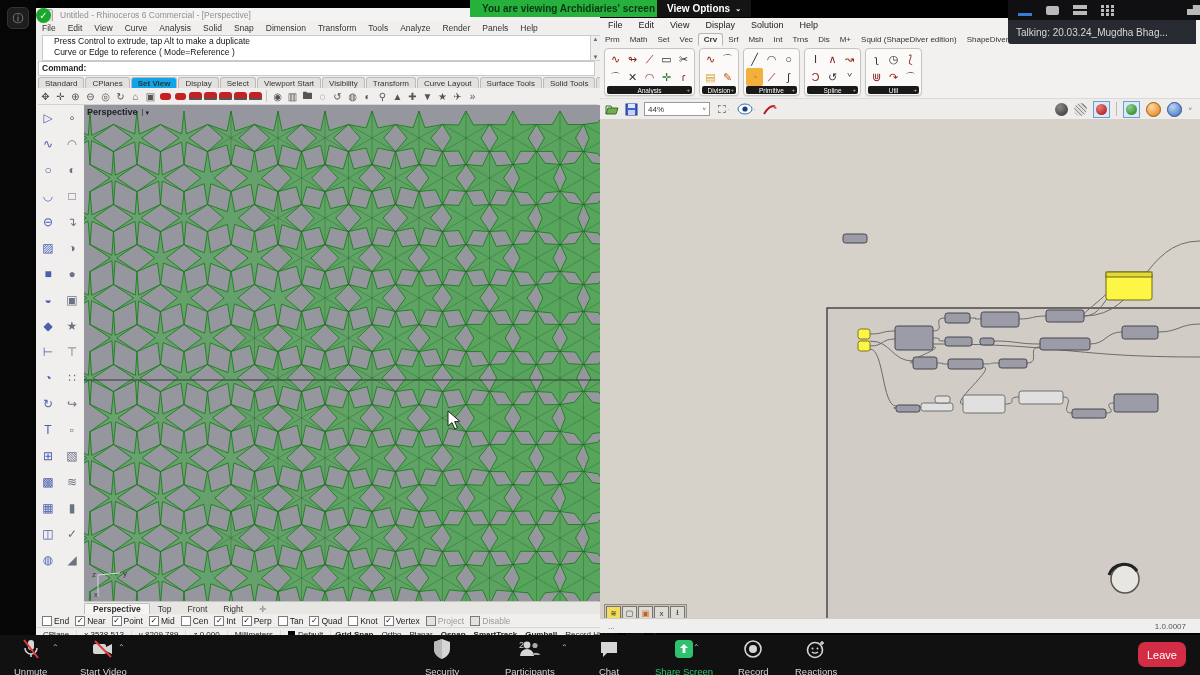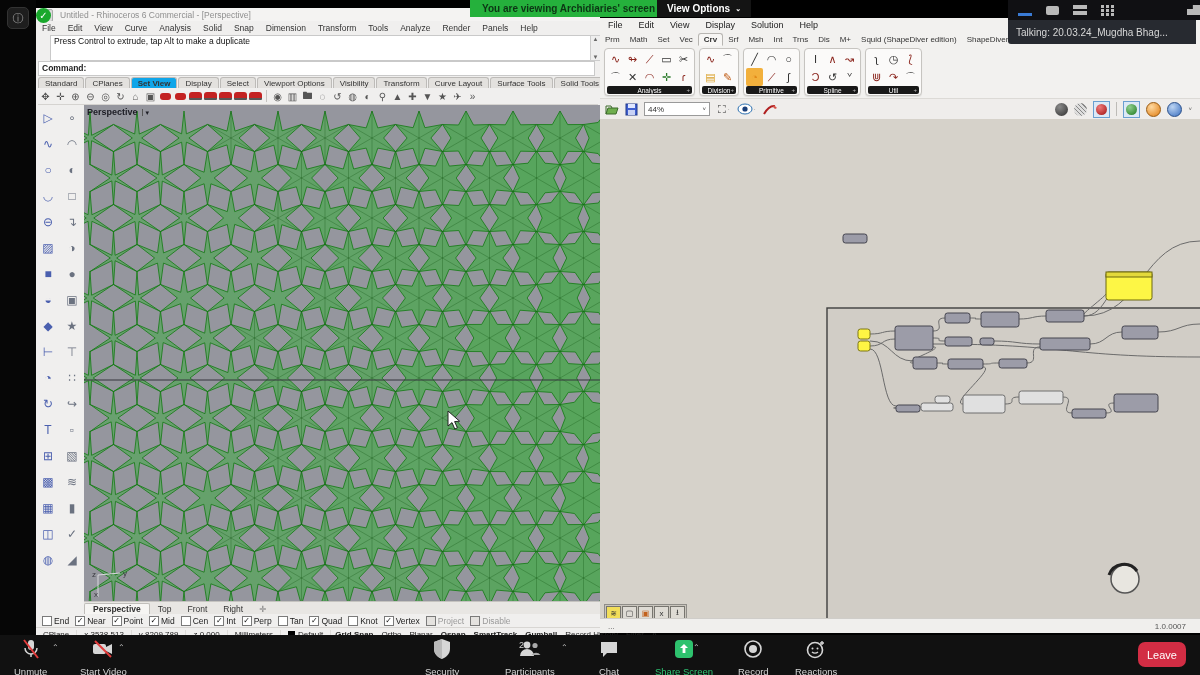--- a/index.html
+++ b/index.html
@@ -16,22 +16,22 @@
 
   
   #rhino{left:36px;top:8px;width:564px;height:627px;background:#f0efee;font-size:9px;color:#222;}
   #rh-titlebar{left:0;top:0;width:100%;height:13px;background:#f4f3f2;color:#8f8f8f;}
   #rh-title{margin-left:24px;font-size:8.5px;white-space:nowrap;}
   #rh-appicon{left:4px;top:1px;width:11px;height:11px;background:#dcdcdc;border:1px solid #aaa;border-radius:2px;}
   #rh-check{left:0px;top:0px;width:15px;height:15px;border-radius:50%;background:#19a82c;color:#fff;
     font-size:10px;display:flex;align-items:center;justify-content:center;z-index:3;}
   #rh-menus{left:0;top:13px;width:100%;height:13px;background:#f0efee;}
   #rh-menus span{padding:0 6px;font-size:8.5px;color:#333;}
-  #rh-cmdbox{left:14px;top:27px;width:552px;height:24px;background:#fff;border:1px solid #c9c9c9;
-    font-size:8.5px;line-height:11px;padding-left:3px;color:#111;}
+  #rh-cmdbox{left:6px;top:27px;width:552px;height:24px;background:#fff;border:1px solid #c9c9c9;
+    font-size:8.5px;line-height:11px;padding-left:11px;color:#111;}
   #rh-cmdscroll{left:554px;top:27px;width:9px;height:24px;background:#eee;border:1px solid #ccc;
     font-size:6px;color:#666;display:flex;flex-direction:column;justify-content:space-between;align-items:center;}
   #rh-prompt{left:2px;top:53px;width:552px;height:13px;background:#fff;border:1px solid #c9c9c9;
     font-size:8.5px;font-weight:bold;padding-left:3px;line-height:12px;}
   #rh-tabs{left:2px;top:68px;width:560px;height:12px;}
   #rh-tabs span{padding:1px 6px 0 6px;font-size:8px;color:#333;background:#e3e1de;
     border:1px solid #bdbbb8;border-bottom:none;border-radius:3px 3px 0 0;margin-right:1px;white-space:nowrap;}
   #rh-tabs span.active{background:#0ea5e9;font-weight:bold;}
   #rh-toolbar{left:2px;top:80px;width:560px;height:16px;background:#f0efee;border-bottom:1px solid #d5d3d0;}
   #rh-toolbar .ticon{width:15px;height:14px;display:inline-flex;align-items:center;justify-content:center;
@@ -130,33 +130,34 @@
       <span>Dimension</span>
       <span>Transform</span>
       <span>Tools</span>
       <span>Analyze</span>
       <span>Render</span>
       <span>Panels</span>
       <span>Help</span>
     </div>
   <div id="rh-cmdbox" class="abs">
     <div>Press Control to extrude, tap Alt to make a duplicate</div>
+    <div>Curve or Edge to reference ( Mode=Reference )</div>
   </div>
   <div id="rh-cmdscroll" class="abs">
       <span>▲</span>
       <span>▼</span>
     </div>
   <div id="rh-prompt" class="abs">Command:</div>
   <div id="rh-tabs" class="abs row">
       <span>Standard</span>
       <span>CPlanes</span>
       <span class="active">Set View</span>
       <span>Display</span>
       <span>Select</span>
-      <span>Viewport Options</span>
+      <span>Viewport Start</span>
       <span>Visibility</span>
       <span>Transform</span>
       <span>Curve Layout</span>
       <span>Surface Tools</span>
       <span>Solid Tools</span>
       <span>Mesh Tools</span>
       <span>Rend »</span>
     </div>
   <div id="rh-toolbar" class="abs row">
       <span class="ticon">✥</span>

